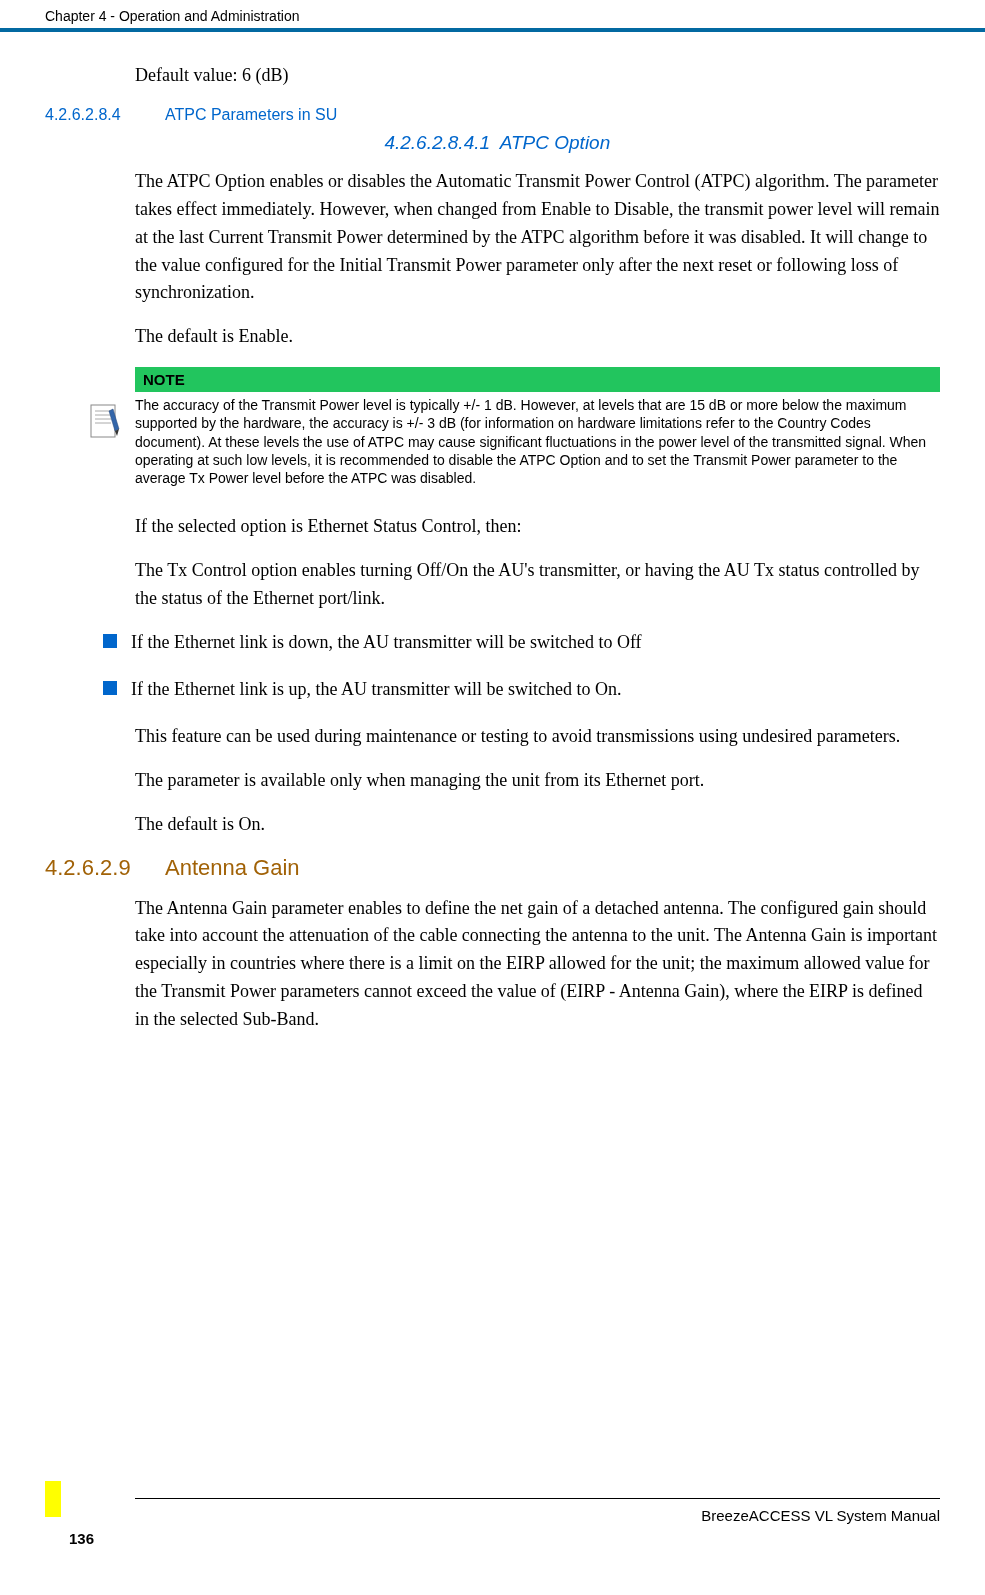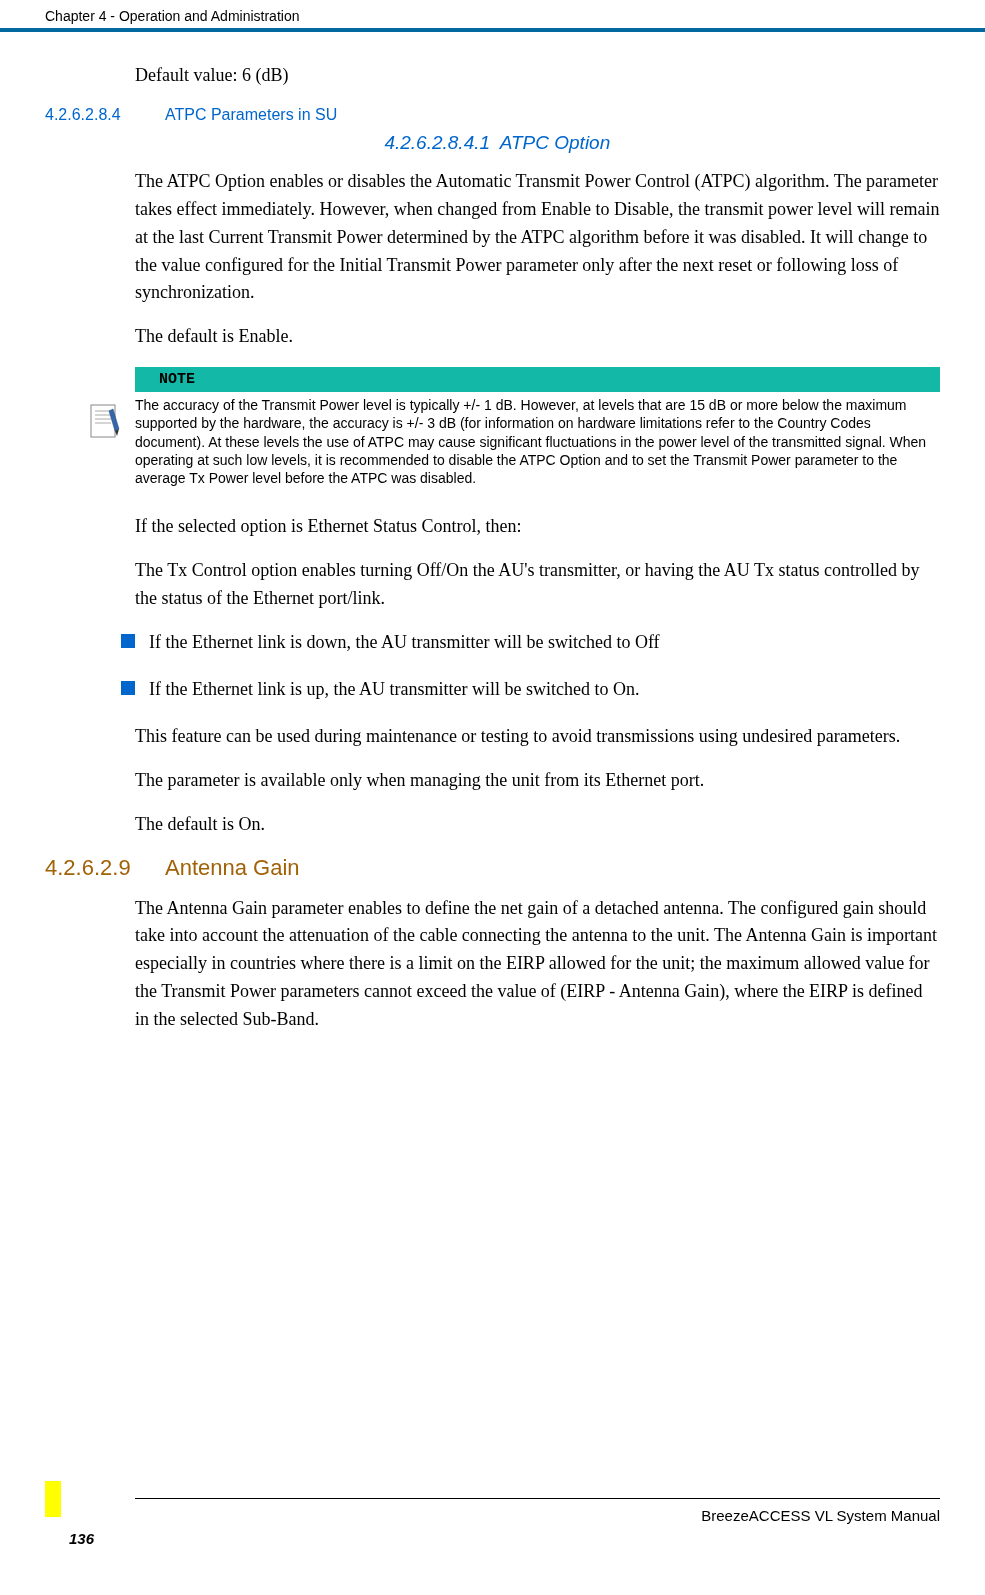--- a/index.html
+++ b/index.html
@@ -92,37 +92,37 @@
     .note-icon svg {
       width: 40px;
       height: 40px;
     }
     
     .note-content {
       flex: 1;
     }
     
     .note-header {
-      background: #14b8a6;
+      background: #22c55e;
       color: #000;
-      font-family: Liberation Mono, monospace;
+      font-family: Liberation Sans, sans-serif;
       font-size: 15px;
       font-weight: bold;
-      padding: 4px 24px;
+      padding: 4px 8px;
     }
     
     .note-text {
       font-family: Arial, sans-serif;
       font-size: 14px;
       line-height: 1.3;
       padding: 4px 8px 4px 0;
     }
     
     .bullet-item {
-      margin-left: 76px;
+      margin-left: 58px;
       font-size: 18px;
       line-height: 1.5;
       margin-bottom: 20px;
       font-family: 'Bookman Old Style', Georgia, serif;
       display: flex;
     }
     
     .bullet-icon {
       width: 14px;
       height: 14px;
@@ -149,21 +149,20 @@
     .footer-text {
       font-family: Arial, sans-serif;
       font-size: 15px;
       text-align: right;
       margin-bottom: 6px;
     }
     
     .footer-bottom {
       display: flex;
       align-items: center;
-      font-style: italic;
     }
     
     .page-num {
       font-family: Arial, sans-serif;
       font-size: 15px;
       font-weight: bold;
       margin-left: 10px;
     }
     
     .yellow-side {

